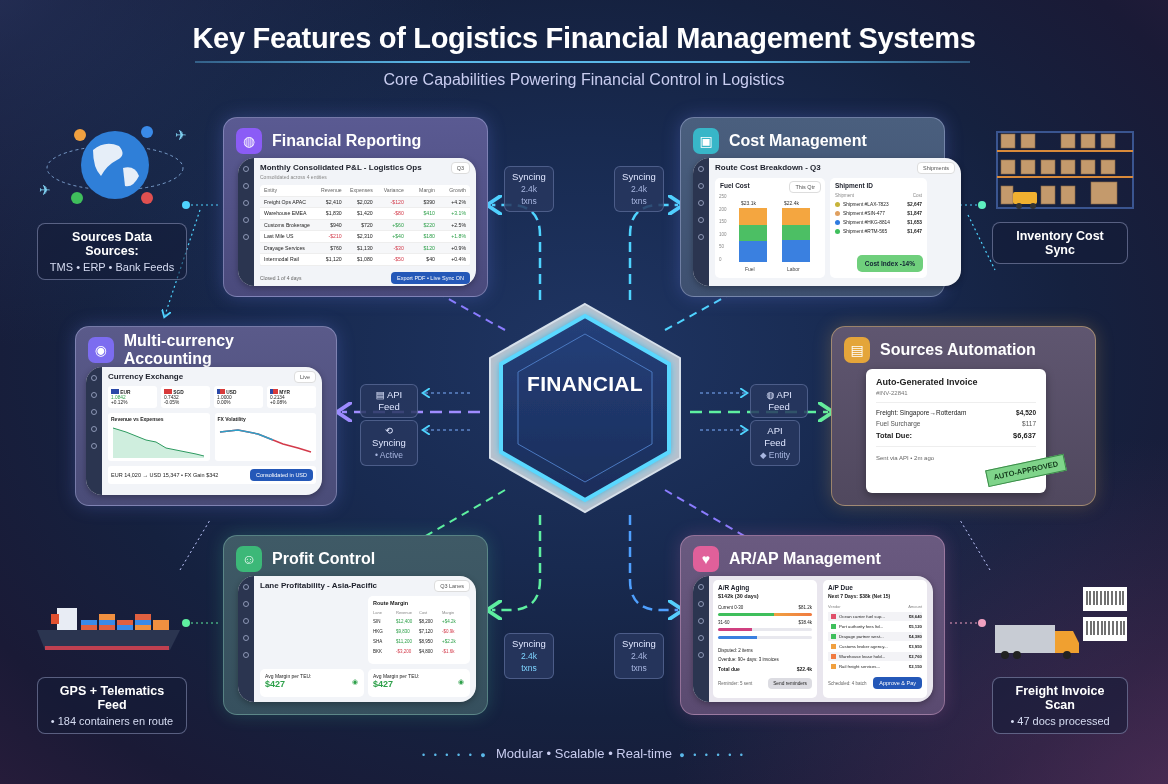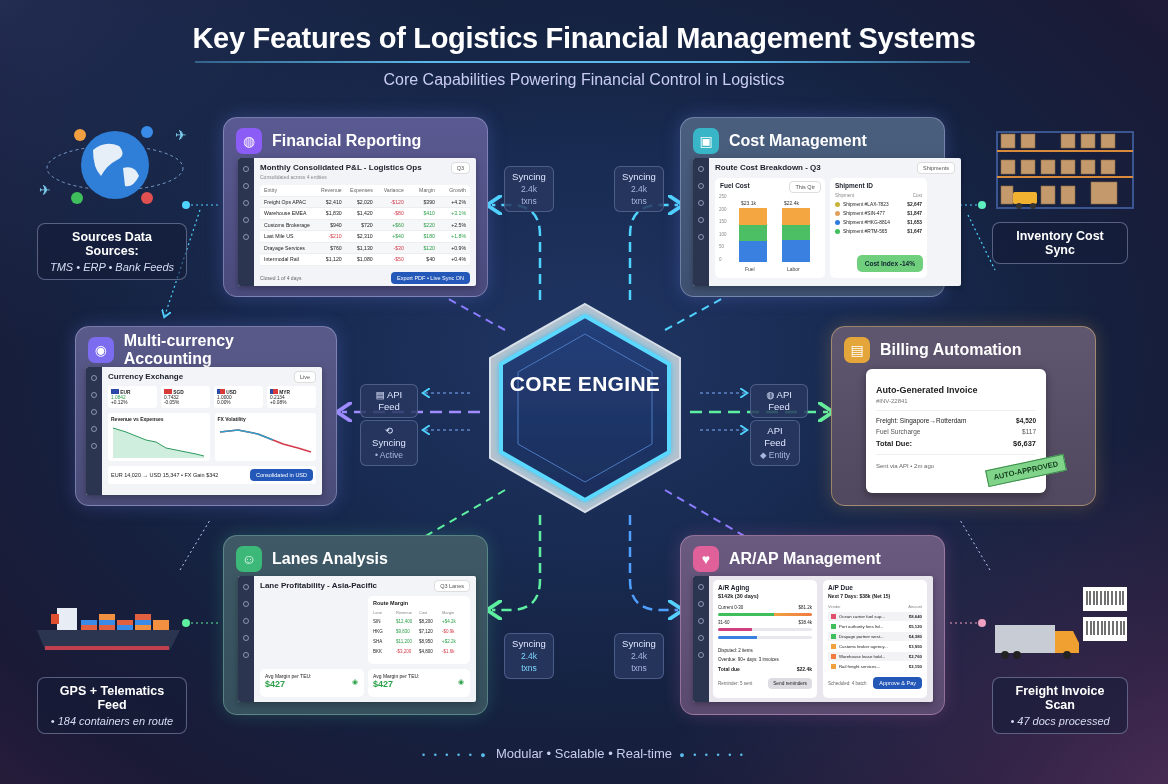--- a/index.html
+++ b/index.html
@@ -24,21 +24,21 @@
 
   svg.lines { position:absolute; left:0; top:0; width:1168px; height:784px; pointer-events:none; }
 
   
   .card { position:absolute; border-radius:14px; padding:10px 12px;
     border:1.5px solid rgba(200,210,255,0.35); box-shadow: 0 0 18px rgba(120,140,255,0.25); }
   .card-head { display:flex; align-items:center; gap:10px; height:26px; }
   .card-icon { width:26px; height:26px; border-radius:7px; display:flex; align-items:center; justify-content:center;
     font-size:14px; color:#fff; }
   .card-title { font-size:16px; font-weight:700; color:#fff; }
-  .panel { position:absolute; background:#f2f4f8; border-radius:2px; overflow:hidden; color:#222;
+  .panel { position:absolute; background:#f2f4f8; border-radius:16px; overflow:hidden; color:#222;
     box-shadow:0 2px 6px rgba(0,0,0,0.3);padding-left:24px; }
   .side-rail { position:absolute; left:0; top:0; bottom:0; width:16px; background:#2b3550;
     display:flex; flex-direction:column; align-items:center; gap:11px; padding-top:8px; }
   .rail-dot { width:6px; height:6px; border:1px solid #8d97b5; border-radius:50%; }
   .pnl-body { position:absolute; left:16px; top:0; right:0; bottom:0; padding:5px 6px; }
   .pnl-title { font-size:8px; font-weight:700; color:#1c1f2a; white-space:nowrap; }
   .pnl-sub { font-size:5px; color:#888; margin-top:2px; }
   .chip { position:absolute; right:6px; top:4px; font-size:5.5px; color:#555; background:#fff; border:1px solid #ddd;
     border-radius:4px; padding:2px 5px; }
   .mini-table { margin-top:5px; background:#fff; border-radius:4px; font-size:5.2px; }
@@ -56,21 +56,21 @@
 
   
   .tag { position:absolute; background:rgba(40,55,95,0.85); border:1px solid rgba(150,170,220,0.35);
     border-radius:6px; font-size:9.5px; color:#dfe6ff; text-align:center; padding:4px 7px; line-height:12px; }
   .tag .sec { color:#a8b6e0; font-size:8.5px; }
 
   
   .side-label { position:absolute; border:1px solid rgba(170,180,220,0.45); border-radius:8px;
     background:rgba(20,28,55,0.55); text-align:center; padding:6px 10px; }
   .side-label .l1 { font-size:12.5px; font-weight:700; color:#fff; }
-  .side-label .l2 { font-size:11px; color:#d6dcf2; margin-top:3px;font-style:italic; }
+  .side-label .l2 { font-size:11px; color:#d6dcf2; margin-top:3px; }
 
   
   .hex-wrap { position:absolute; left:480px; top:300px; width:210px; height:216px; }
   .hex-text { position:absolute; left:0; top:72px; width:210px; text-align:center; }
   .hex-title { font-size:21px; font-weight:700; color:#fff; line-height:23px; letter-spacing:0.3px; }
   .hex-sub { font-size:8.5px; color:#cfd6f5; margin-top:12px; line-height:11px; }
 
   .footer { position:absolute; top:746px; left:0; width:1168px; text-align:center; font-size:13px; color:#c9cdf0; }
   .footer .dots { color:#5bb8e8; letter-spacing:3px; font-size:9px; }
 </style>
@@ -463,23 +463,23 @@
         <span style="font-size:5.5px;color:#222;">EUR 14,020 → USD 15,347 • FX Gain $342</span>
         <span class="btn-blue">Consolidated in USD</span>
       </div>
     </div>
   </div>
 </div>
 
 <div class="card" style="left:831px;top:326px;width:265px;height:180px;background:linear-gradient(180deg,#5f5670,#50485e);border-color:rgba(230,190,120,0.5);box-shadow:0 0 18px rgba(230,170,80,0.25);">
   <div class="card-head">
     <div class="card-icon" style="background:#e4a53a">▤</div>
-    <div class="card-title">Billing Automation</div>
-  </div>
-  <div style="position:absolute;left:34px;top:42px;width:180px;height:124px;background:#fff;border-radius:6px;padding:16px 10px;color:#222;box-shadow:0 3px 8px rgba(0,0,0,0.35);">
+    <div class="card-title">Sources Automation</div>
+  </div>
+  <div style="position:absolute;left:34px;top:42px;width:180px;height:124px;background:#fff;border-radius:6px;padding:8px 10px;color:#222;box-shadow:0 3px 8px rgba(0,0,0,0.35);">
     <div style="font-size:9px;font-weight:700;">Auto-Generated Invoice</div>
     <div style="font-size:6px;color:#777;margin-top:3px;border-bottom:1px solid #eee;padding-bottom:6px;">#INV-22841</div>
     <div style="display:flex;justify-content:space-between;font-size:6.5px;margin-top:6px;">
         <span>Freight: Singapore→Rotterdam</span>
         <b>$4,520</b>
       </div>
     <div style="display:flex;justify-content:space-between;font-size:6.5px;margin-top:4px;color:#555;">
         <span>Fuel Surcharge</span>
         <span>$117</span>
       </div>
@@ -488,21 +488,21 @@
         <span>$6,637</span>
       </div>
     <div style="font-size:6px;color:#666;margin-top:8px;">Sent via API • 2m ago</div>
     <div style="position:absolute;right:-20px;bottom:14px;transform:rotate(-12deg);background:#7fd48a;border:1.5px solid #3a8a48;color:#143a1c;font-size:7.5px;font-weight:700;padding:3px 6px;">AUTO-APPROVED</div>
   </div>
 </div>
 
 <div class="card" style="left:223px;top:535px;width:265px;height:180px;background:linear-gradient(180deg,#3f5a66,#36505e);border-color:rgba(150,220,200,0.35);box-shadow:0 0 18px rgba(80,220,170,0.2);">
   <div class="card-head">
     <div class="card-icon" style="background:#3cb878">☺</div>
-    <div class="card-title">Lanes Analysis</div>
+    <div class="card-title">Profit Control</div>
   </div>
   <div class="panel" style="left:14px;top:40px;width:238px;height:126px;">
     <div class="side-rail">
       <div class="rail-dot"></div>
         <div class="rail-dot"></div>
         <div class="rail-dot"></div>
         <div class="rail-dot"></div>
         <div class="rail-dot"></div>
     </div>
     <div class="pnl-body">
@@ -651,21 +651,21 @@
       <linearGradient id="hexfill" x1="0" y1="0" x2="0" y2="1">
           <stop offset="0" stop-color="#25407a"></stop>
           <stop offset="1" stop-color="#1a2d5a"></stop>
         </linearGradient>
     </defs>
     <polygon points="105,4 200,58 200,158 105,212 10,158 10,58" fill="#b8c0cc" stroke="#d8e0ea" stroke-width="2"></polygon>
     <polygon points="105,16 189,64 189,152 105,200 21,152 21,64" fill="url(#hexfill)" stroke="#5ad8ff" stroke-width="4" filter="url(#glow)"></polygon>
     <polygon points="105,34 172,72 172,144 105,182 38,144 38,72" fill="none" stroke="#4a78c0" stroke-width="1"></polygon>
   </svg>
   <div class="hex-text">
-    <div class="hex-title">CORE ENGINE</div>
+    <div class="hex-title">FINANCIAL</div>
   </div>
 </div>
 
 <div class="tag" style="left:504px;top:166px;width:50px;">
     <div>Syncing</div>
     <div class="sec">2.4k txns</div>
   </div>
 <div class="tag" style="left:614px;top:166px;width:50px;">
     <div>Syncing</div>
     <div class="sec">2.4k txns</div>

